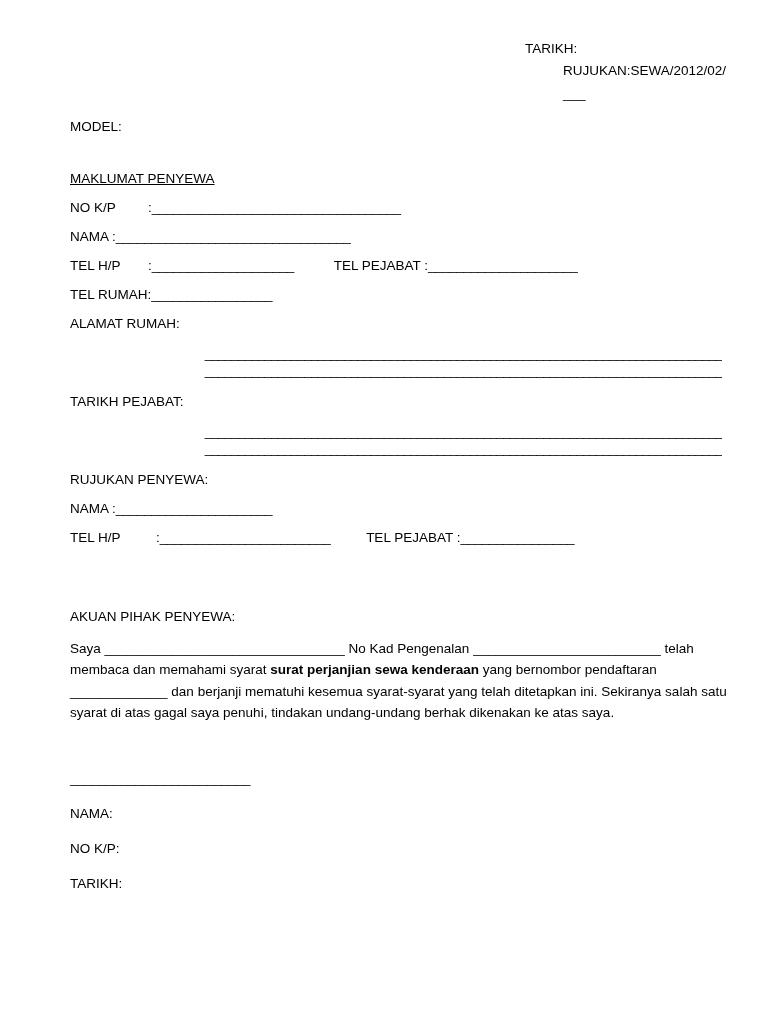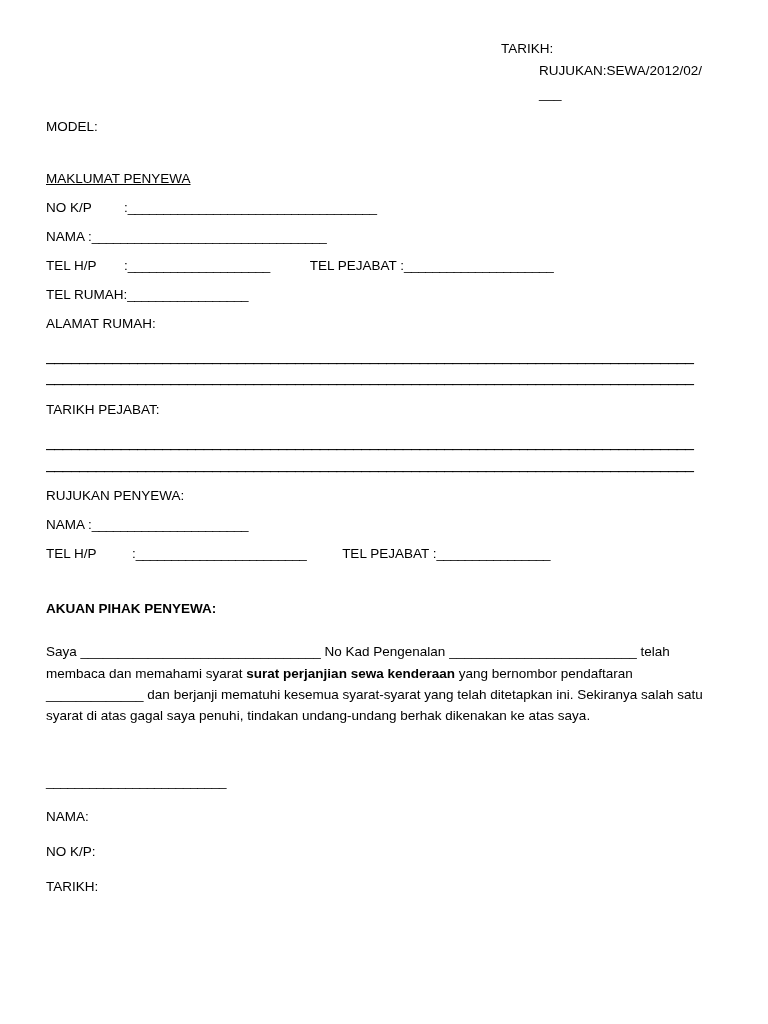--- a/index.html
+++ b/index.html
@@ -13,21 +13,21 @@
     font-family: "Liberation Sans", sans-serif;
     color: #000000;
     position: relative;
     overflow: hidden;
   }
   .page {
     position: relative;
     width: 768px;
     height: 1024px;
     box-sizing: border-box;
-    padding: 38px 46px 0 46px;
+    padding: 38px 46px 0 70px;
   }
   .header {
     margin-left: 455px;
     font-size: 13.5px;
     line-height: 1.65;
   }
   .header .ref {
     margin-left: 38px;
     white-space: nowrap;
   }
@@ -45,33 +45,34 @@
   .underline-head {
     text-decoration: underline;
     margin-top: 37px;
     font-size: 13.5px;
   }
   .lbl { display: inline-block; }
   .lbl.w1 { min-width: 78px; }
   .blank { letter-spacing: -0.4px; }
   .fullline {
     display: block;
-    font-size: 16px;
+    font-size: 13px;
     letter-spacing: -0.6px;
     line-height: 1.35;
     white-space: nowrap;
     overflow: hidden;
+    text-align: right;
   }
   .section-title {
-    font-weight: bold;
+    font-weight: normal;
     font-size: 13.5px;
-    margin-top: 40px;
+    margin-top: 64px;
   }
   .para {
-    margin-top: 25px;
+    margin-top: 14px;
     font-size: 13.5px;
     line-height: 1.58;
     width: 672px;
     text-align: left;
   }
   .para b { font-weight: bold; }
   .sig-line {
     margin-top: 48px;
     font-size: 13.5px;
     letter-spacing: -0.3px;

